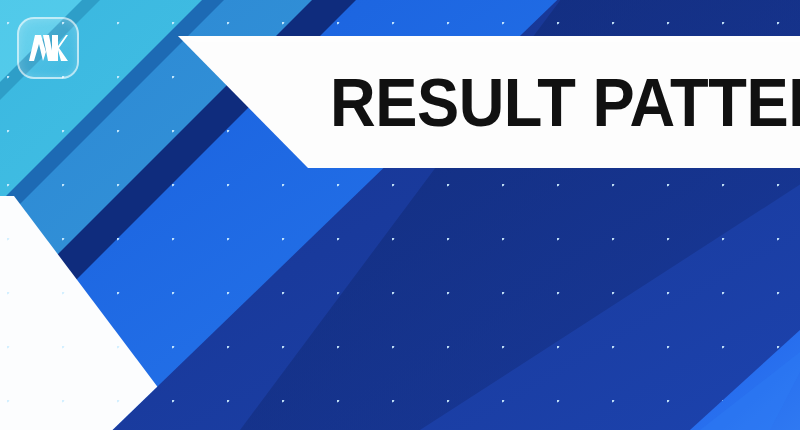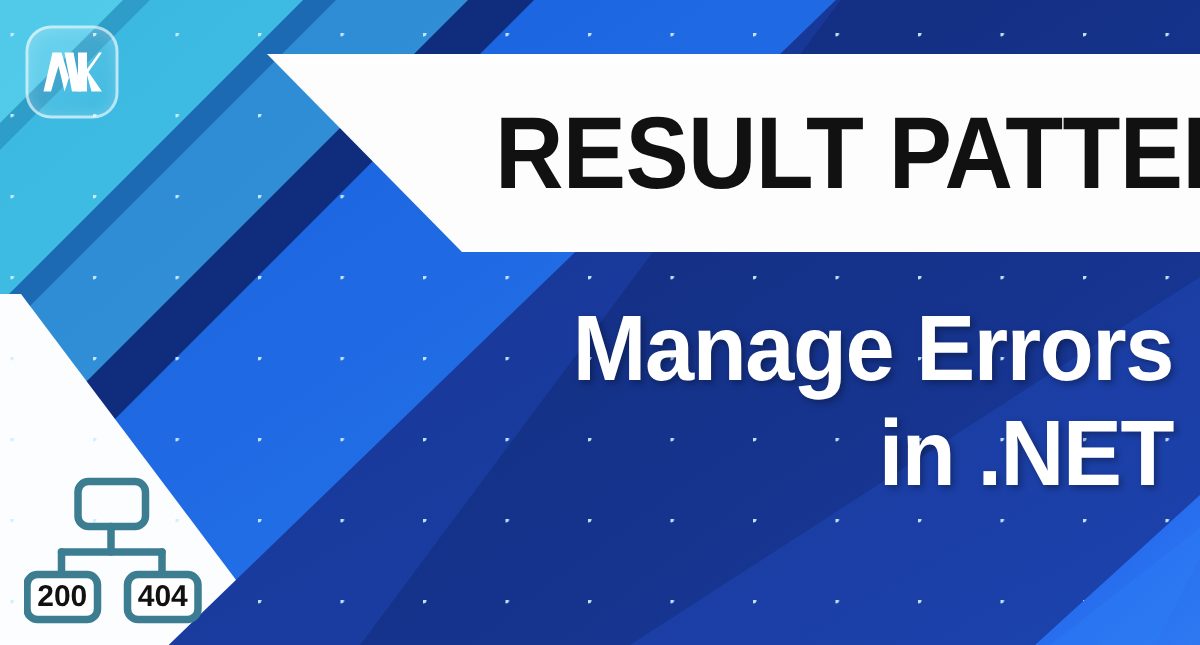--- a/index.html
+++ b/index.html
@@ -218,44 +218,15 @@
       <g fill="#ffffff">
         <polygon points="2,28 8,2 14,2 19,19 16,28 12,11 7,28"></polygon>
         <polygon points="16,2 22,2 27,28 21,28"></polygon>
         <polygon points="25,2 31,2 31,13 39,2 41,2 32,15 41,28 34,28 31,17 31,28 25,28"></polygon>
       </g>
     </svg>
   </div>
 
   <div class="banner-title">RESULT PATTERN</div>
 
-  <div class="headline">
-    <span class="headline-line headline-line-1">Manage Errors</span>
-    <span class="headline-line headline-line-2">in .NET</span>
-  </div>
-
-  <div class="status-diagram">
-    <svg width="120" height="106" viewBox="0 0 120 106">
-      <g fill="none" stroke="#3c7d91" stroke-width="5" stroke-linejoin="round" stroke-linecap="round">
-
-        <rect x="36" y="6" width="45" height="30" rx="7"></rect>
-
-        <line x1="58" y1="36" x2="58" y2="53"></line>
-
-        <line x1="25" y1="53" x2="92" y2="53"></line>
-
-        <line x1="25" y1="53" x2="25" y2="68"></line>
-
-        <line x1="92" y1="53" x2="92" y2="68"></line>
-      </g>
-
-      <g>
-        <rect x="2" y="68" width="47" height="30" rx="7" fill="#ffffff" stroke="#3c7d91" stroke-width="5"></rect>
-        <text class="code-text" x="25.5" y="89" text-anchor="middle">200</text>
-      </g>
-      <g>
-        <rect x="69" y="68" width="47" height="30" rx="7" fill="#ffffff" stroke="#3c7d91" stroke-width="5"></rect>
-        <text class="code-text" x="92.5" y="89" text-anchor="middle">404</text>
-      </g>
-    </svg>
-  </div>
+
 
 </div>
 
 </body></html>

